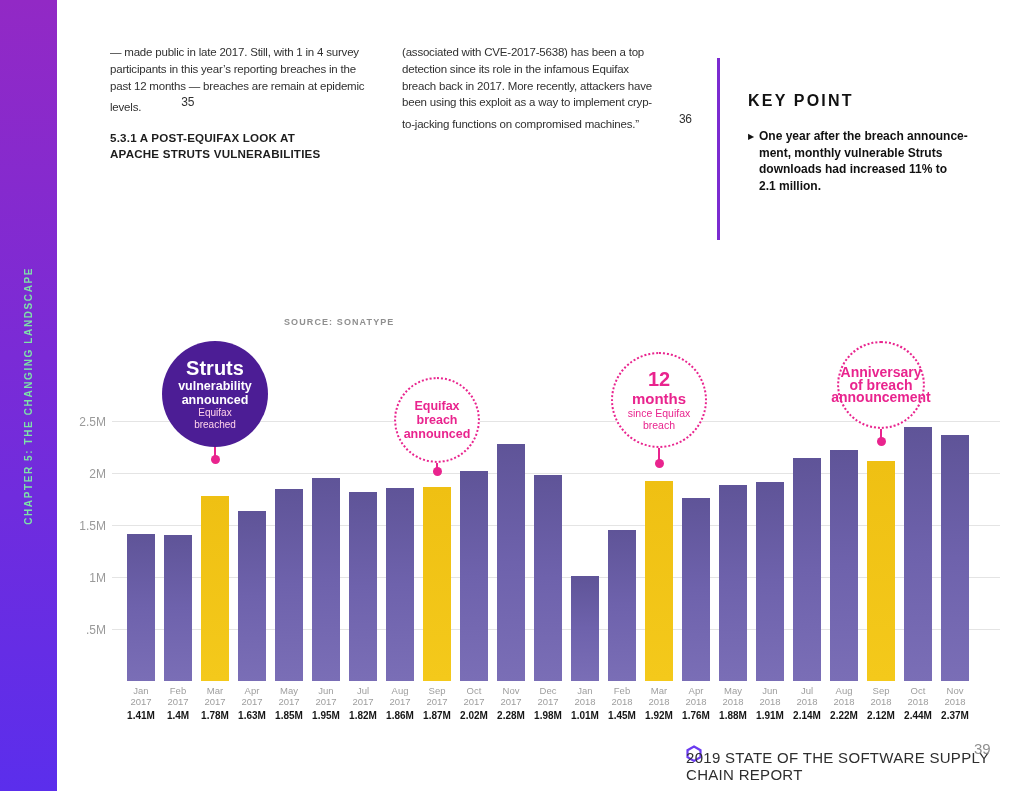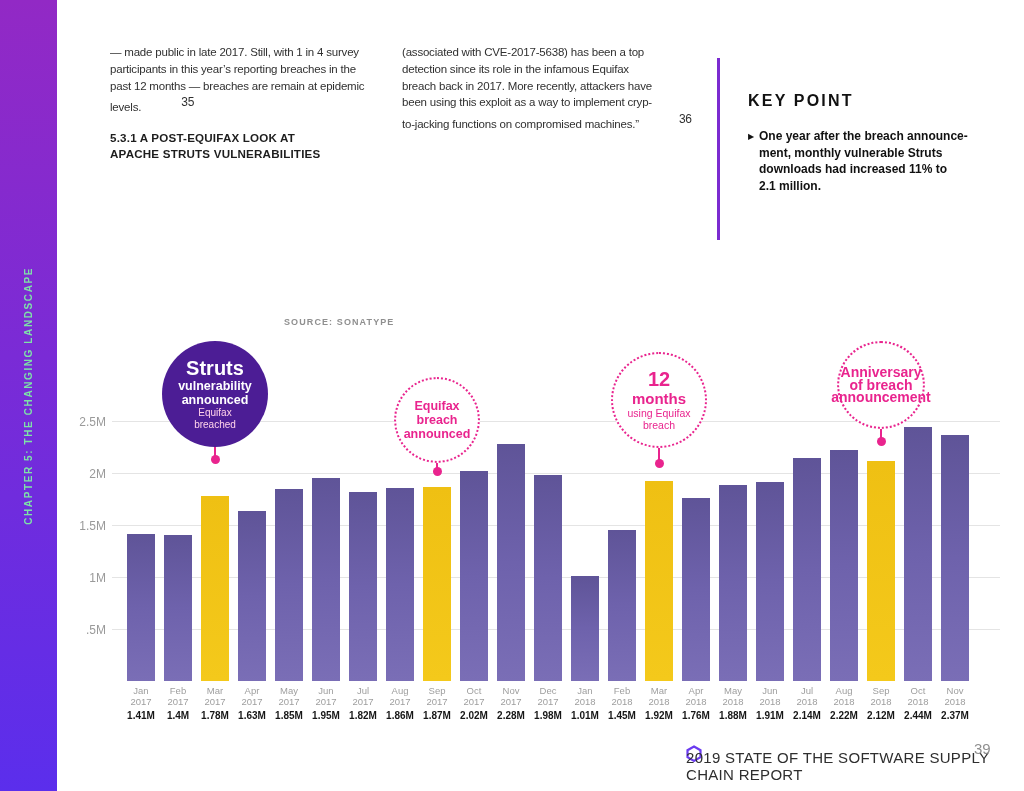--- a/index.html
+++ b/index.html
@@ -265,21 +265,21 @@
       <div class="ann dotted" style="left: 298px; top: 42px; width: 86px; height: 86px;">
         <div class="ln-md">Equifax</div>
         <div class="ln-md">breach</div>
         <div class="ln-md">announced</div>
       </div>
       <div class="ann-line" style="left: 562px; top: 113px; height: 12px;"></div>
       <div class="ann-dot" style="left: 558.5px; top: 123.5px;"></div>
       <div class="ann dotted" style="left: 515px; top: 17px; width: 96px; height: 96px;">
         <div class="ln-xl">12</div>
         <div class="ln-lg">months</div>
-        <div class="ln-sm">using Equifax</div>
+        <div class="ln-sm">since Equifax</div>
         <div class="ln-sm">breach</div>
       </div>
       <div class="ann-line" style="left: 784px; top: 94px; height: 9px;"></div>
       <div class="ann-dot" style="left: 780.5px; top: 101.5px;"></div>
       <div class="ann dotted" style="left: 741px; top: 6px; width: 88px; height: 88px;">
         <div class="ln-smb">Anniversary</div>
         <div class="ln-smb">of breach</div>
         <div class="ln-smb">announcement</div>
       </div>
     </div>

